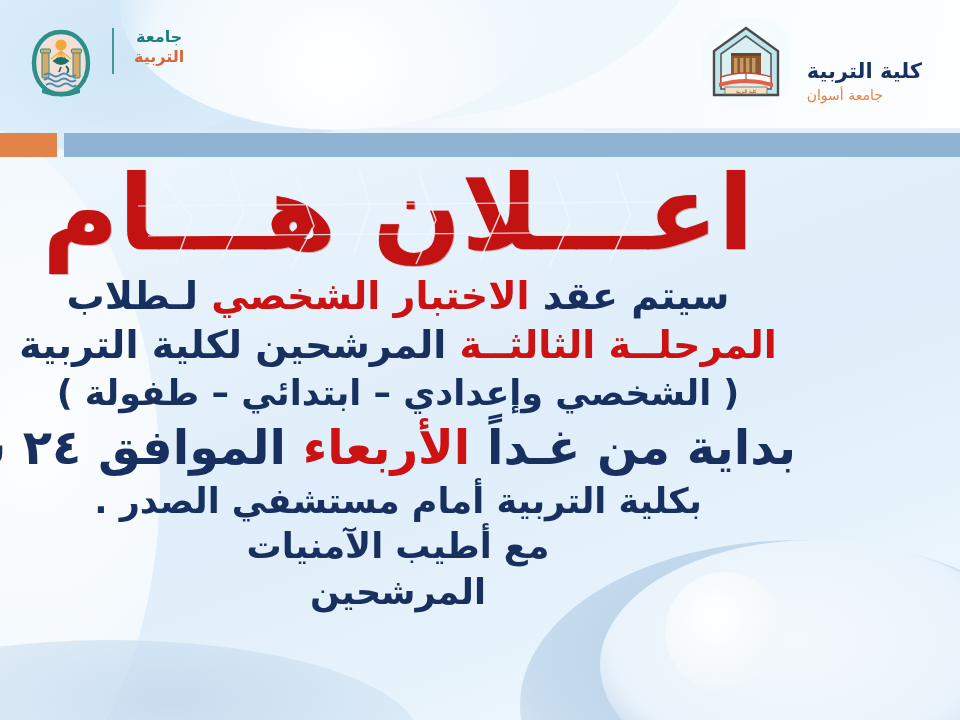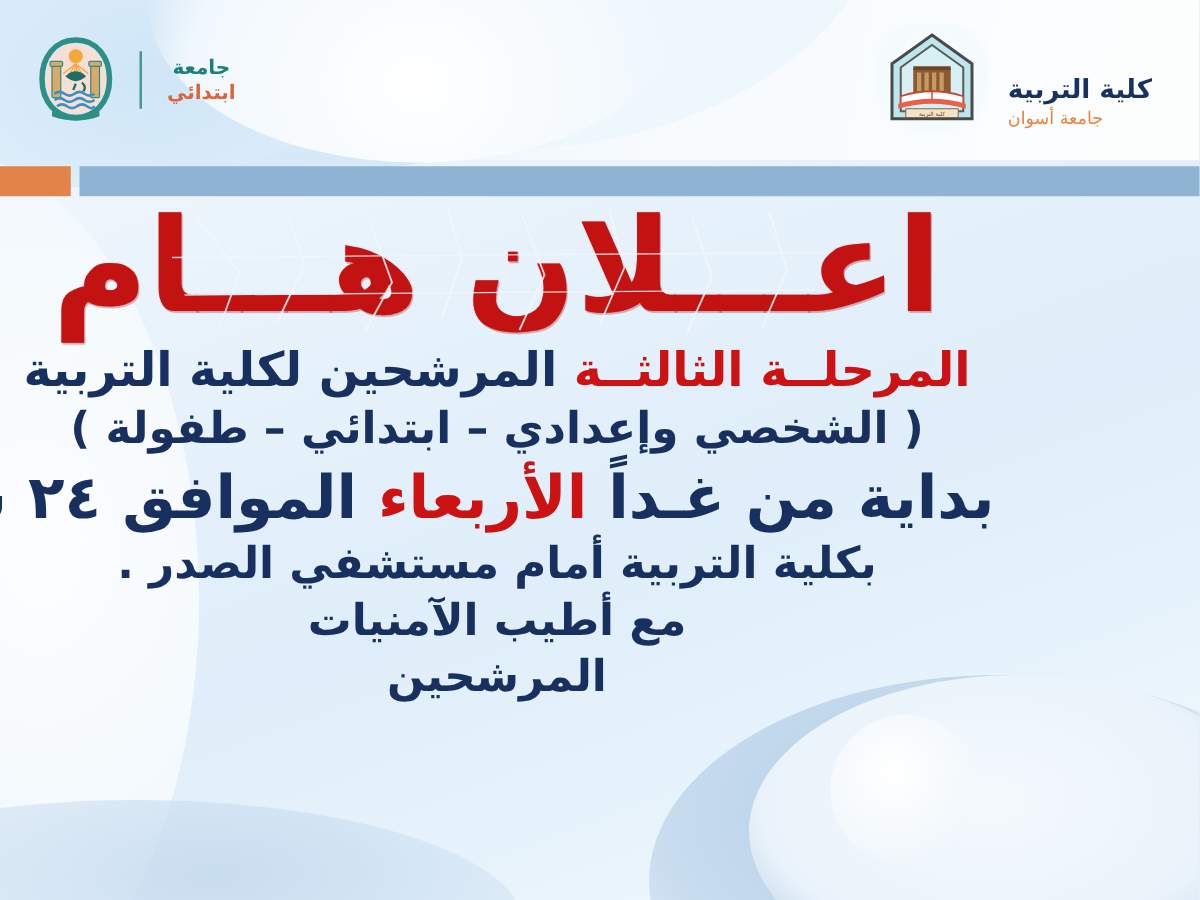--- a/index.html
+++ b/index.html
@@ -147,21 +147,20 @@
     left: -8px; top: -6px;
     width: 90px; height: 92px;
     border-radius: 22px;
     background: radial-gradient(circle at 50% 45%, #ffffff 0%, #f4fbfd 62%, rgba(244,251,253,0) 78%);
   }
   .crest svg { position: relative; display: block; }
 
   
   .uni {
     display: flex;
-    align-items: center;
     gap: 20px;
   }
   .uni-text {
     direction: rtl;
     text-align: center;
     line-height: 1.14;
     color: #17807e;
   }
   .uni-l1 { font-size: 16px; font-weight: bold; color: #1b7f7d; white-space: nowrap; }
   .uni-l2 { font-size: 16px; font-weight: bold; color: #d9663a; white-space: nowrap; margin-top: 2px; }
@@ -297,21 +296,21 @@
 
           <rect x="16" y="62" width="42" height="7" fill="#f2e2c8" stroke="#7a6a52" stroke-width=".8"></rect>
           <text x="37" y="67.6" font-size="4.6" font-family="DejaVu Sans, sans-serif" fill="#7a3a22" text-anchor="middle" direction="rtl">كلية التربية</text>
         </svg>
       </div>
     </div>
 
     <div class="uni">
       <div class="uni-text">
         <div class="uni-l1">جامعة</div>
-        <div class="uni-l2">ابتدائي</div>
+        <div class="uni-l2">التربية</div>
       </div>
       <div class="uni-div"></div>
       <div class="uni-crest">
         <svg width="62" height="72" viewBox="0 0 62 72" aria-hidden="true">
 
           <path d="M31 4 C14 4 4 18 4 35 C4 54 16 66 31 66 C46 66 58 54 58 35 C58 18 48 4 31 4 Z" fill="none" stroke="#2e8f86" stroke-width="4.4"></path>
           <path d="M31 7 C16 7 7 20 7 35 C7 52 18 63 31 63 C44 63 55 52 55 35 C55 20 46 7 31 7 Z" fill="#f7dfd6"></path>
 
           <circle cx="31" cy="17" r="5.6" fill="#f2a93b"></circle>
           <g stroke="#f2a93b" stroke-width="1.1">
@@ -367,20 +366,21 @@
           <path d="M370 2 L382 48 L362 94"></path>
           <path d="M436 8 L452 56 L432 100"></path>
           <path d="M498 4 L512 50 L492 96"></path>
           <path d="M20 40 L540 36" stroke-width="1.1"></path>
           <path d="M30 70 L534 66" stroke-width="1.1"></path>
         </g>
       </svg>
     </div>
 
     <div class="body-block">
+      <span class="ln ln-1"><span class="navy">سيتم عقد </span><span class="red">الاختبار الشخصي</span><span class="navy"> لـطلاب</span></span>
       <span class="ln ln-2"><span class="red">المرحلــة الثالثــة</span><span class="navy"> المرشحين لكلية التربية</span></span>
       <span class="ln ln-3"><span class="navy">( الشخصي وإعدادي – ابتدائي – طفولة )</span></span>
       <span class="ln ln-4"><span class="navy">بداية من غـداً </span><span class="red">الأربعاء</span><span class="navy"> الموافق ٢٤ سبتمبر٢٠٢٥م</span></span>
       <span class="ln ln-5"><span class="navy">بكلية التربية أمام مستشفي الصدر .</span></span>
       <span class="ln ln-6"><span class="navy">مع أطيب الآمنيات</span></span>
       <span class="ln ln-7"><span class="navy">المرشحين</span></span>
     </div>
 
   </div>
 

